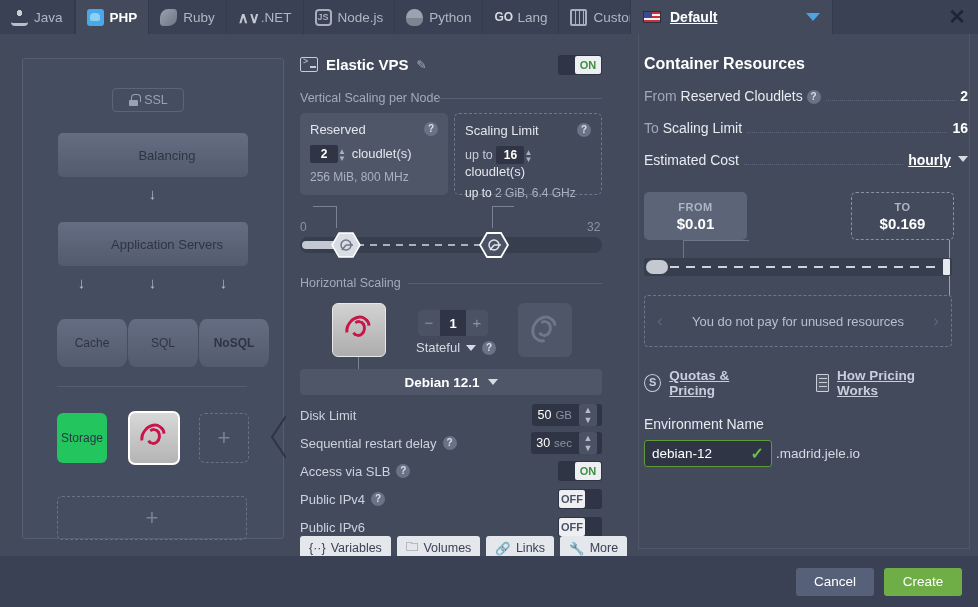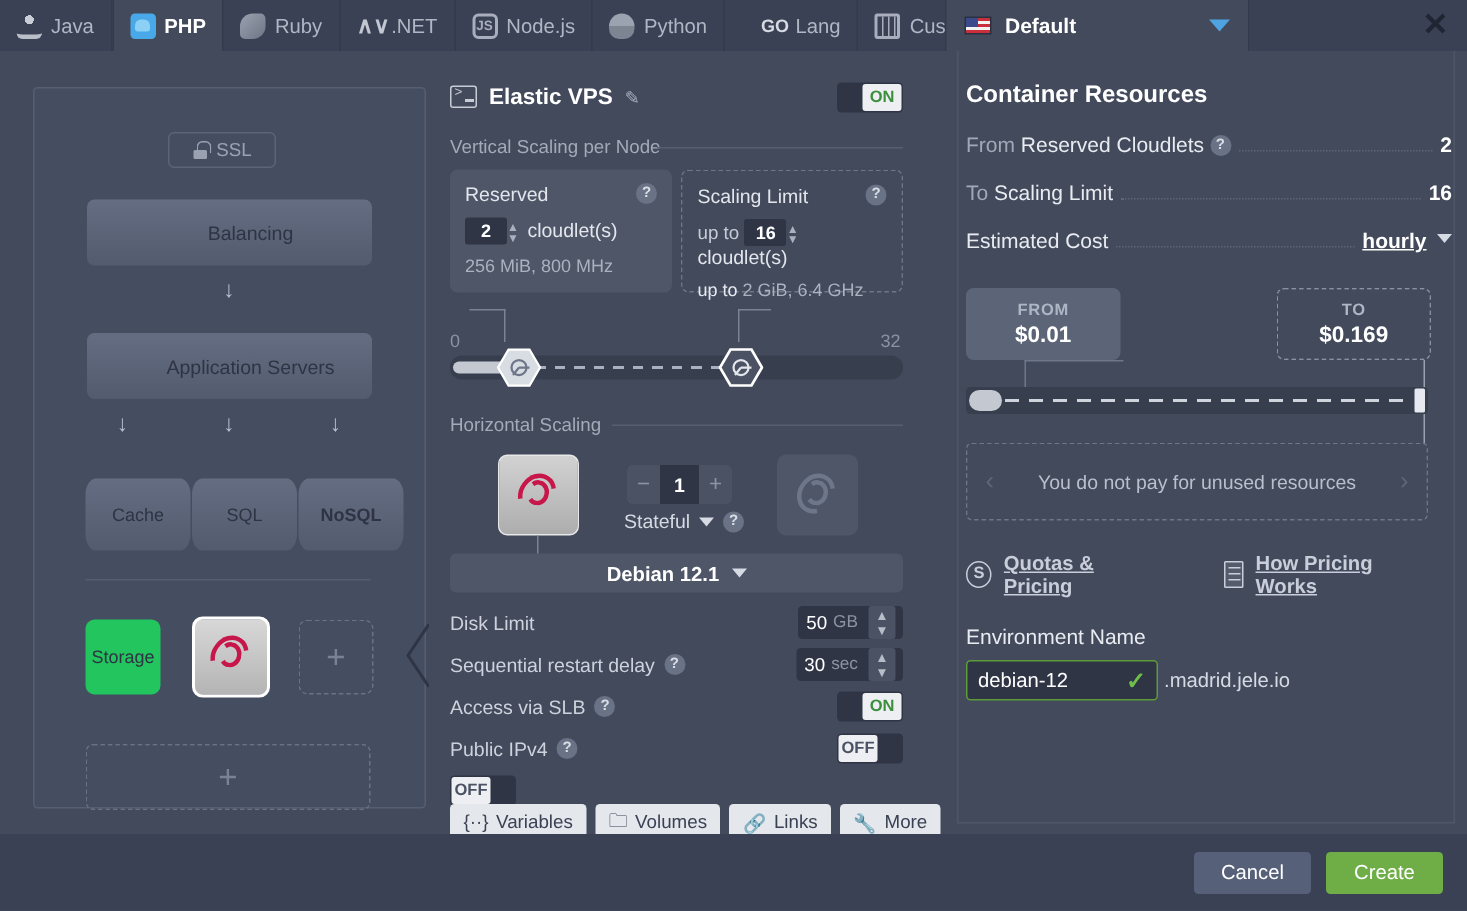--- a/index.html
+++ b/index.html
@@ -30,32 +30,32 @@
   
   .g-java{background:
      radial-gradient(circle at 50% 30%, #C9CDD6 0 3px, transparent 3px);
      border-bottom:3px solid #B9BEC9; border-radius:0 0 4px 4px;}
   .g-php{background:#49A9E8; border-radius:3px; position:relative;}
   .g-php:after{content:"";position:absolute;left:3px;top:4px;width:10px;height:8px;background:#8CD0F5;border-radius:4px 4px 2px 2px;}
   .g-ruby{background:linear-gradient(135deg,#9AA1AF,#6E7685); border-radius:50% 20% 50% 20%;}
   .g-net{background:transparent;color:#C2C7D2;font-size:15px;line-height:17px;text-align:center;font-weight:bold;}
   .g-node{border:2px solid #A8AEBB;border-radius:4px;font-size:9px;line-height:13px;text-align:center;color:#A8AEBB;font-weight:bold;}
   .g-python{background:linear-gradient(180deg,#9BA2B0 50%,#7D8492 50%);border-radius:50% 50% 40% 40%;}
-  .g-go{font-size:12px;font-weight:bold;color:#D6DAE3;line-height:17px;margin-left:13px;}
+  .g-go{font-size:12px;font-weight:bold;color:#D6DAE3;line-height:17px;}
   .g-custom{border:2px solid #A8AEBB;border-radius:2px;}
   .g-custom:after{content:"";position:absolute;left:3px;top:0;width:1px;height:13px;
      box-shadow:0 0 0 0 #A8AEBB, 4px 0 0 0 #A8AEBB, 8px 0 0 0 #A8AEBB;background:#A8AEBB;}
 
   
   .rtab {
     position:absolute; left:630px; top:0; width:203px; height:34px;
     background:#424A5C; display:flex; align-items:center; gap:9px;
     padding:0 12px; border-left:1px solid #333A4B; border-right:1px solid #333A4B;
   }
-  .rtab .title { color:#FFFFFF; font-size:14px; font-weight:bold; flex:1; }
+  .rtab .title { color:#FFFFFF; font-size:14px; font-weight:bold; flex:1;text-decoration:underline; }
   .flag { width:18px;height:12px;flex:none;border:1px solid #2b3040;
     background:repeating-linear-gradient(180deg,#C9303C 0 2px,#F2F2F2 2px 4px);
     position:relative; }
   .flag:after{content:"";position:absolute;left:0;top:0;width:8px;height:6px;background:#3A4A8A;}
   .dncaret{width:0;height:0;border-left:7px solid transparent;border-right:7px solid transparent;border-top:8px solid #4FA3E3;}
   .closebtn{position:absolute;right:10px;top:7px;width:22px;height:22px;color:#1F2533;font-size:21px;
     line-height:20px;text-align:center;font-weight:bold;cursor:pointer;}
 
   
   .leftpanel{position:absolute;left:0;top:34px;width:290px;height:522px;background:#424A5C;}
@@ -441,20 +441,21 @@
       <span class="lbl">
         <span>Public IPv4</span>
         <span class="qmark">?</span>
       </span>
       <span class="toggle off">
           <span class="knob">OFF</span>
         </span>
     </div>
 
     <div class="optrow" style="top:480px;">
+      <span class="lbl">Public IPv6</span>
       <span class="toggle off">
           <span class="knob">OFF</span>
         </span>
     </div>
 
     <div class="btnrow">
       <div class="sbtn">
         <span>{··}</span>
         <span>Variables</span>
       </div>

